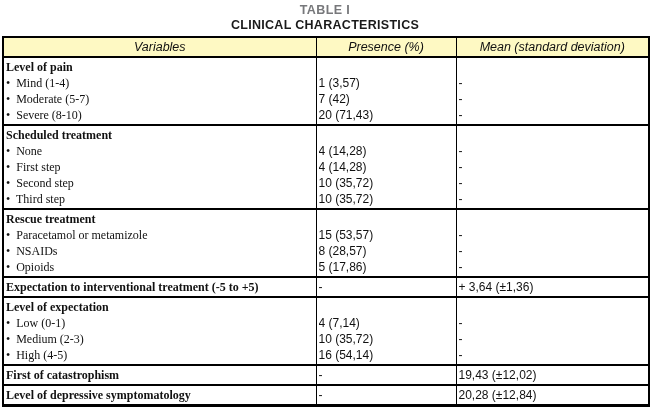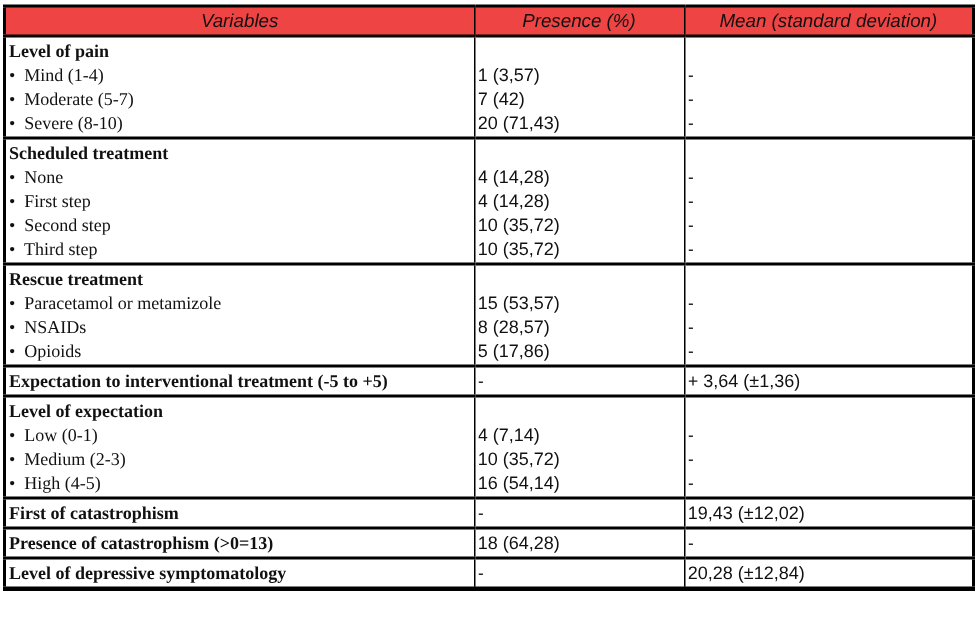--- a/index.html
+++ b/index.html
@@ -36,21 +36,21 @@
   }
   table.clin {
     border-collapse: collapse;
     table-layout: fixed;
     width: 646px;
     margin: 3px 2px 0 2px;
     border: 2px solid #000;
     border-bottom-width: 3px;
   }
   table.clin th {
-    background: #ef4444;
+    background: #fef9c3;
     font-style: italic;
     font-weight: normal;
     color: #111;
     font-size: 12.5px;
     height: 16px;
     padding: 1px 2px;
     border: 1px solid #000;
     border-bottom: 2px solid #000;
     border-top: 2px solid #000;
   }
@@ -77,20 +77,24 @@
     overflow: hidden;
   }
   .group-title {
     font-weight: bold;
   }
 </style>
 </head>
 <body>
 
 <div class="page">
+  <div class="title-block">
+    <div class="title-num">TABLE I</div>
+    <div class="title-text">CLINICAL CHARACTERISTICS</div>
+  </div>
 
   <table class="clin">
     <colgroup>
       <col style="width:313px">
       <col style="width:140px">
       <col style="width:193px">
     </colgroup>
     <thead>
       <tr>
         <th>Variables</th>
@@ -199,31 +203,20 @@
           </td>
           <td class="num-cell">
             <div class="line">-</div>
           </td>
           <td class="num-cell">
             <div class="line">19,43 (±12,02)</div>
           </td>
         </tr>
         <tr>
           <td class="var-cell">
-            <div class="line group-title">Presence of catastrophism (&gt;0=13)</div>
-          </td>
-          <td class="num-cell">
-            <div class="line">18 (64,28)</div>
-          </td>
-          <td class="num-cell">
-            <div class="line">-</div>
-          </td>
-        </tr>
-        <tr>
-          <td class="var-cell">
             <div class="line group-title">Level of depressive symptomatology</div>
           </td>
           <td class="num-cell">
             <div class="line">-</div>
           </td>
           <td class="num-cell">
             <div class="line">20,28 (±12,84)</div>
           </td>
         </tr>
       </tbody>

